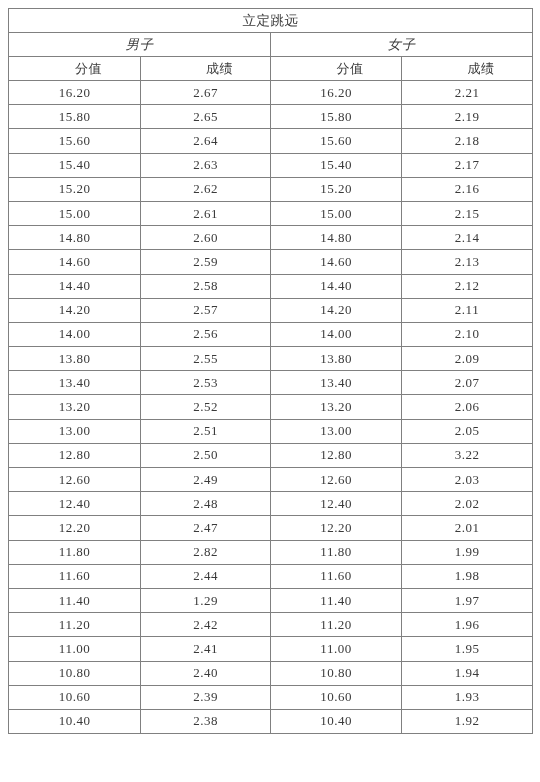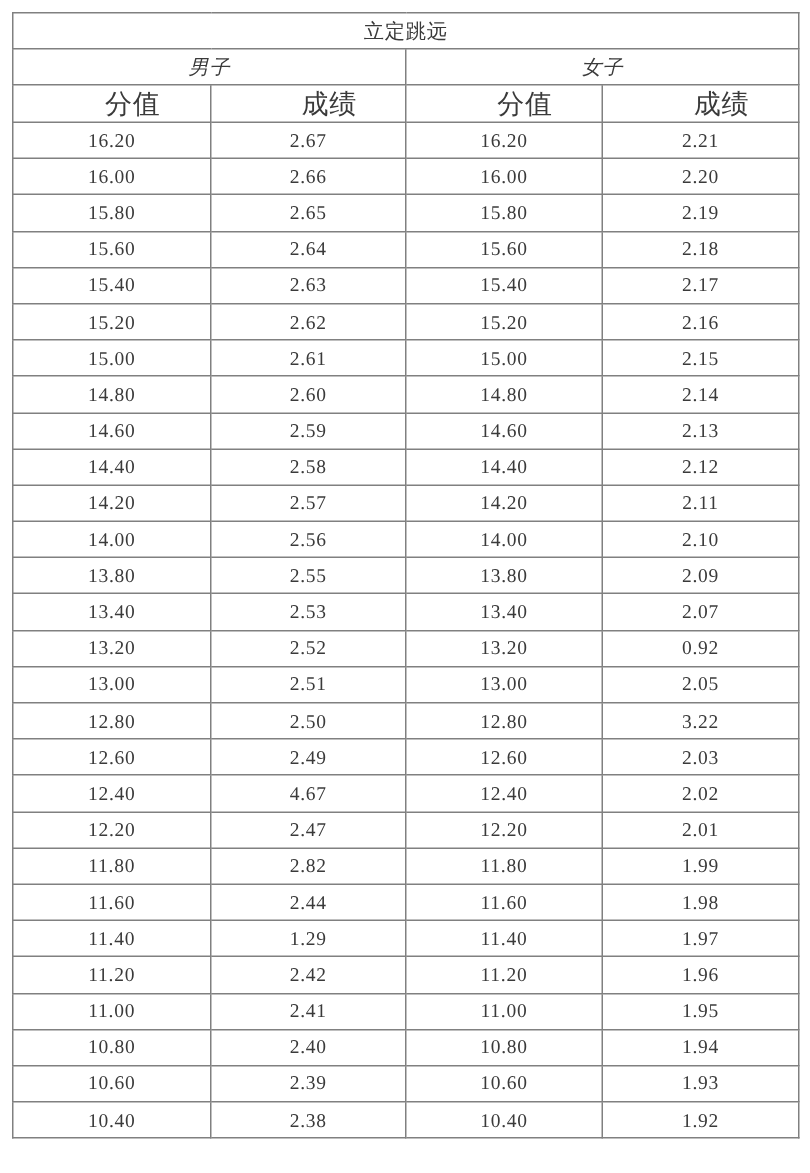--- a/index.html
+++ b/index.html
@@ -45,21 +45,21 @@
     height: 23px;
     font-size: 13.5px;
   }
   tr.group-row td {
     height: 23px;
     font-size: 13.5px;
     font-style: italic;
   }
   tr.colhead-row th {
     height: 23px;
-    font-size: 18px;
+    font-size: 13px;
     padding-left: 28px;
   }
   tr.data-row td {
     height: 23.2px;
     font-size: 13px;
   }
   .num {
     font-family: "Liberation Serif", "DejaVu Serif", serif;
     letter-spacing: 1px;
   }
@@ -91,26 +91,20 @@
       </tr>
     </tbody>
     <tbody id="data-body">
         <tr class="data-row">
           <td class="num">16.20</td>
           <td class="num">2.67</td>
           <td class="num">16.20</td>
           <td class="num">2.21</td>
         </tr>
         <tr class="data-row">
-          <td class="num">16.00</td>
-          <td class="num">2.66</td>
-          <td class="num">16.00</td>
-          <td class="num">2.20</td>
-        </tr>
-        <tr class="data-row">
           <td class="num">15.80</td>
           <td class="num">2.65</td>
           <td class="num">15.80</td>
           <td class="num">2.19</td>
         </tr>
         <tr class="data-row">
           <td class="num">15.60</td>
           <td class="num">2.64</td>
           <td class="num">15.60</td>
           <td class="num">2.18</td>
@@ -172,21 +166,21 @@
         <tr class="data-row">
           <td class="num">13.40</td>
           <td class="num">2.53</td>
           <td class="num">13.40</td>
           <td class="num">2.07</td>
         </tr>
         <tr class="data-row">
           <td class="num">13.20</td>
           <td class="num">2.52</td>
           <td class="num">13.20</td>
-          <td class="num">0.92</td>
+          <td class="num">2.06</td>
         </tr>
         <tr class="data-row">
           <td class="num">13.00</td>
           <td class="num">2.51</td>
           <td class="num">13.00</td>
           <td class="num">2.05</td>
         </tr>
         <tr class="data-row">
           <td class="num">12.80</td>
           <td class="num">2.50</td>
@@ -194,21 +188,21 @@
           <td class="num">3.22</td>
         </tr>
         <tr class="data-row">
           <td class="num">12.60</td>
           <td class="num">2.49</td>
           <td class="num">12.60</td>
           <td class="num">2.03</td>
         </tr>
         <tr class="data-row">
           <td class="num">12.40</td>
-          <td class="num">4.67</td>
+          <td class="num">2.48</td>
           <td class="num">12.40</td>
           <td class="num">2.02</td>
         </tr>
         <tr class="data-row">
           <td class="num">12.20</td>
           <td class="num">2.47</td>
           <td class="num">12.20</td>
           <td class="num">2.01</td>
         </tr>
         <tr class="data-row">

